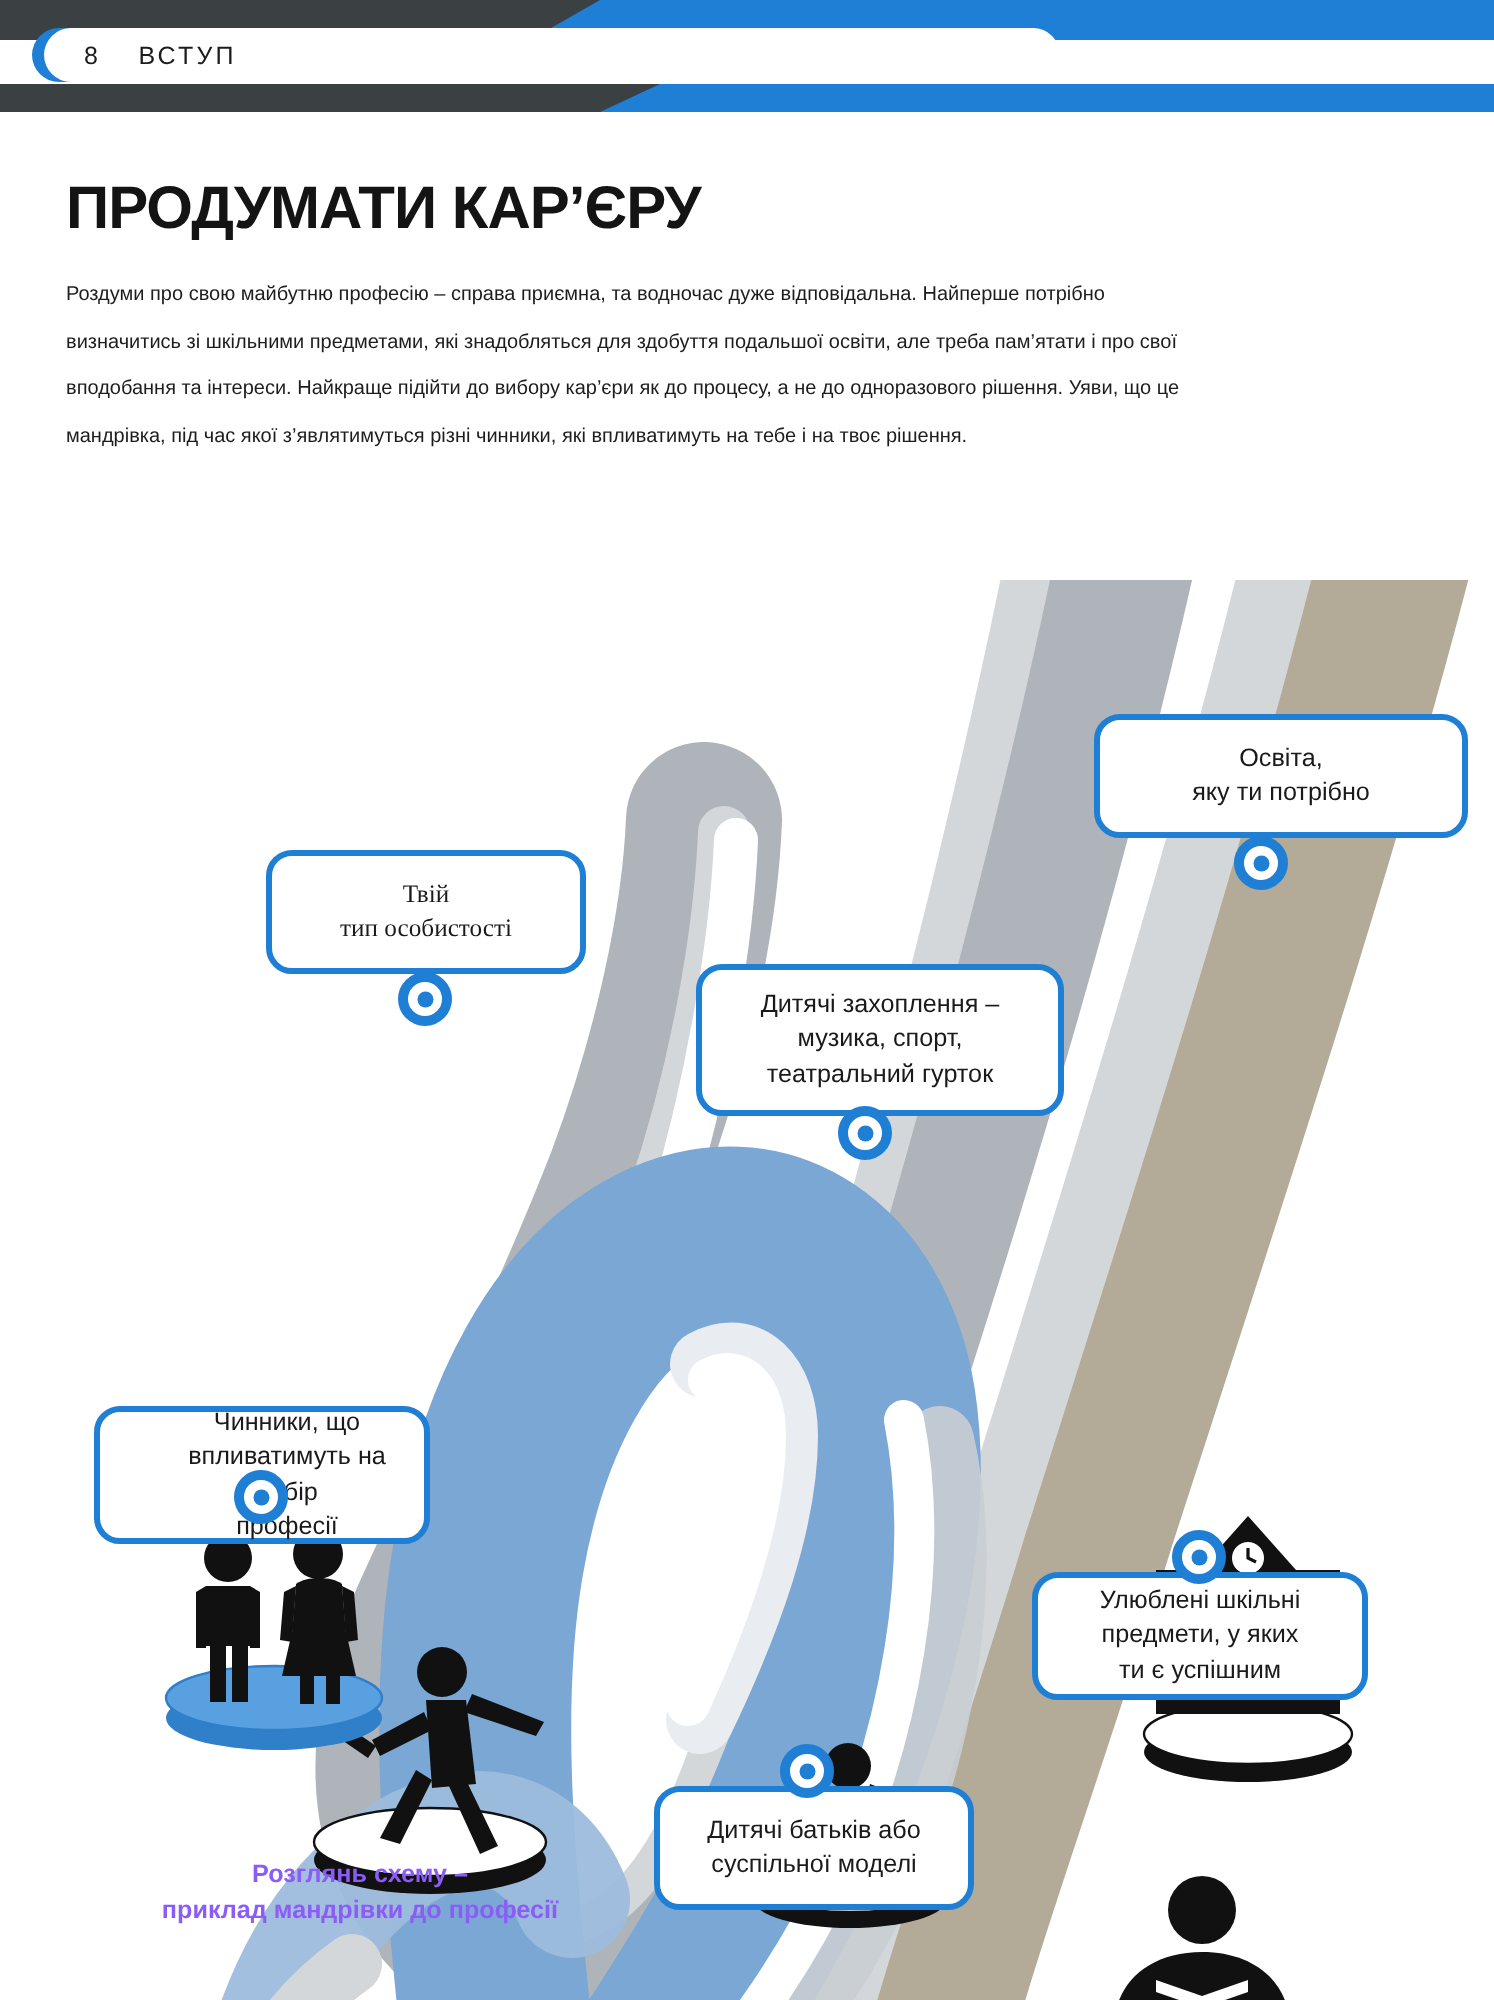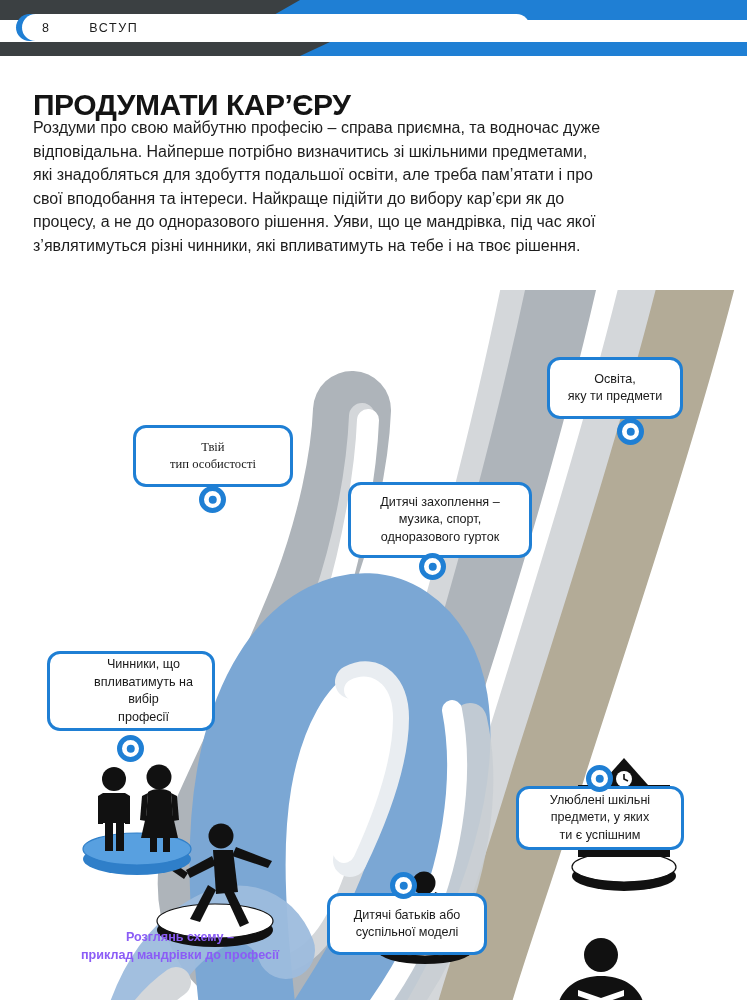--- a/index.html
+++ b/index.html
@@ -17,35 +17,35 @@
   #header svg{position:absolute;left:0;top:0;}
   #runhead-pill{
     position:absolute;left:22px;top:14px;height:27px;width:508px;
     background:#ffffff;border-radius:14px;
     display:flex;align-items:center;
   }
   #page-num{
     margin-left:20px;font-size:12.5px;color:#1c1c1c;letter-spacing:.3px;
   }
   #runhead-label{
-    margin-left:40px;font-size:12.5px;color:#1c1c1c;letter-spacing:1.6px;
+    margin-left:20px;font-size:12.5px;color:#1c1c1c;letter-spacing:1.6px;
   }
 
   
   #title{
     position:absolute;left:33px;top:68px;
     font-size:30px;font-weight:bold;color:#141414;
     letter-spacing:-0.5px;
     font-family:"Liberation Sans", sans-serif;
   }
 
   
   #bodytext{
-    position:absolute;left:33px;top:116px;width:575px;
-    font-size:16px;line-height:23.6px;color:#1d1d1d;
+    position:absolute;left:33px;top:136px;width:575px;
+    font-size:10px;line-height:23.6px;color:#1d1d1d;
   }
   #bodytext p{margin:0;}
 
   
   #illus{position:absolute;left:0;top:290px;width:747px;height:710px;}
   #illus svg{position:absolute;left:0;top:0;}
 
   
   .callout{
     position:absolute;
@@ -376,46 +376,46 @@
         <path d="M146 526 L173 526 L178 548 L141 548 Z" fill="#111111"></path>
         <path d="M148 503 L142 506 L140 530 L146 531 Z" fill="#111111"></path>
         <path d="M171 503 L177 506 L179 530 L173 531 Z" fill="#111111"></path>
         <rect x="150" y="546" width="7" height="16" fill="#111111"></rect>
         <rect x="163" y="546" width="7" height="16" fill="#111111"></rect>
       </g>
 
     </svg>
   </div>
 
-  <div class="callout" style="left:547px;top:357px;width:136px;height:62px;">
+  <div class="callout" style="left:547px;top:357px;width:187px;height:62px;">
     <div>
       <span>Освіта,</span><br>
-      <span>яку ти предмети</span>
+      <span>яку ти потрібно</span>
     </div>
   </div>
   <div class="ring" style="left:617px;top:418px;"></div>
 
   <div class="callout" style="left:133px;top:425px;width:160px;height:62px;font-family:Liberation Serif, serif;">
     <div>
       <span>Твій</span><br>
       <span>тип особистості</span>
     </div>
   </div>
   <div class="ring" style="left:199px;top:486px;"></div>
 
   <div class="callout" style="left:348px;top:482px;width:184px;height:76px;">
     <div>
       <span>Дитячі захоплення –</span><br>
       <span>музика, спорт,</span><br>
-      <span>одноразового гурток</span>
+      <span>театральний гурток</span>
     </div>
   </div>
   <div class="ring" style="left:419px;top:553px;"></div>
 
-  <div class="callout" style="left:47px;top:651px;width:168px;height:80px;padding-left:33px;">
+  <div class="callout" style="left:47px;top:703px;width:168px;height:69px;padding-left:33px;">
     <div>
       <span>Чинники, що</span><br>
       <span>впливатимуть на вибір</span><br>
       <span>професії</span>
     </div>
   </div>
   <div class="ring" style="left:117px;top:735px;"></div>
 
   <div class="ring" style="left:586px;top:765px;"></div>
   <div class="callout" style="left:516px;top:786px;width:168px;height:64px;">

